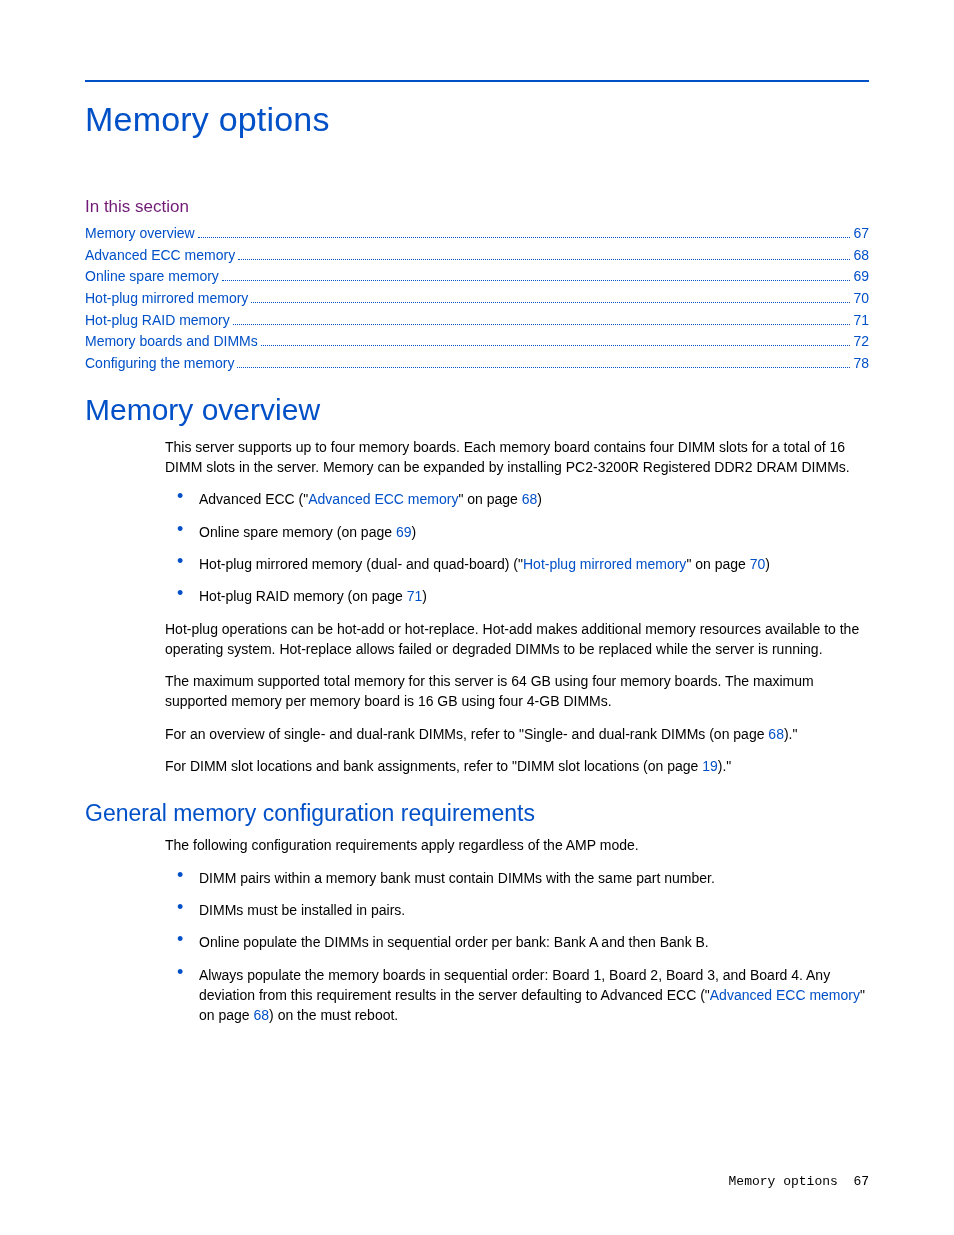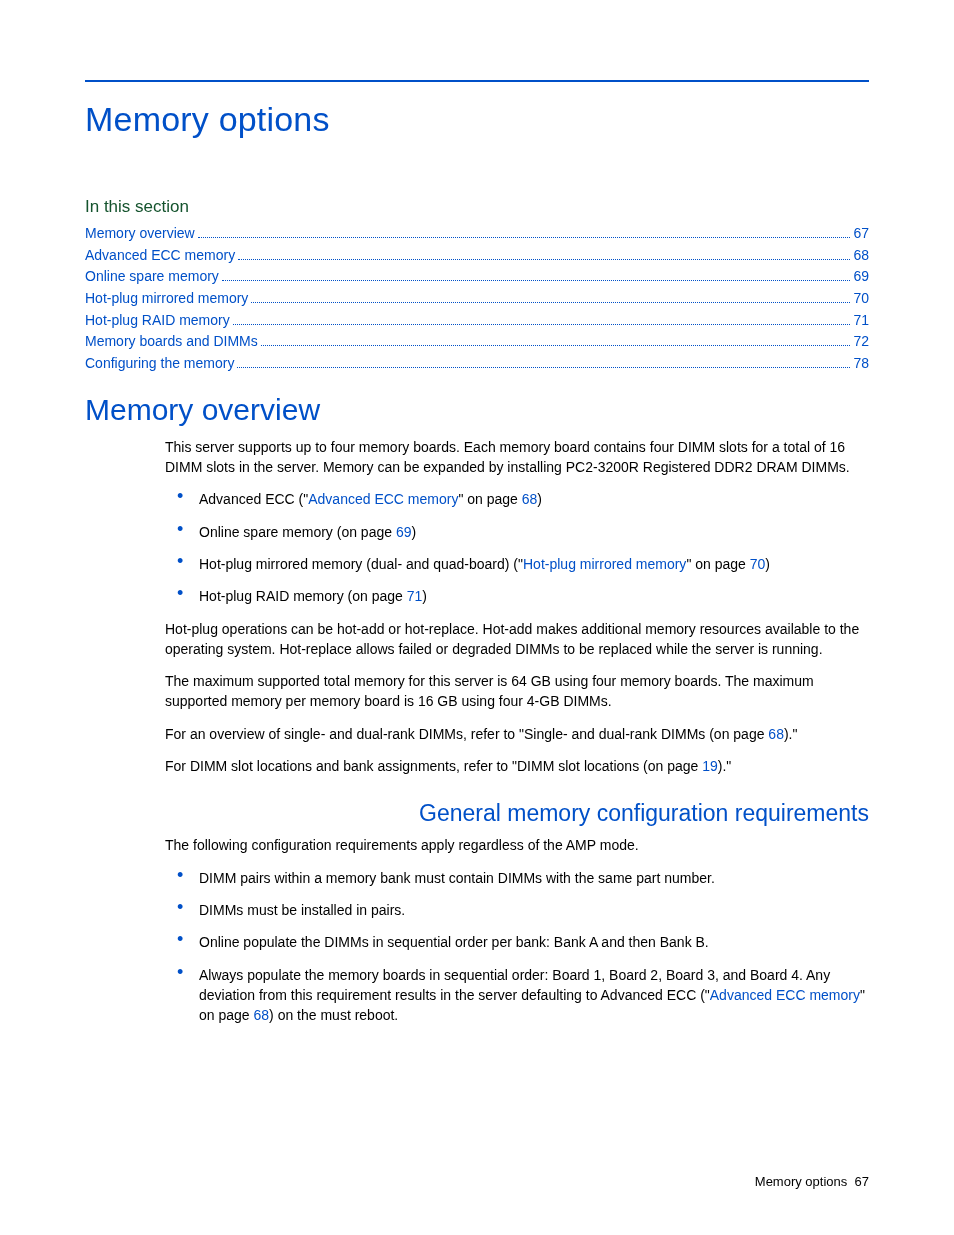--- a/index.html
+++ b/index.html
@@ -26,24 +26,23 @@
     font-weight:300;
     font-size:30px;
     color:#0050c8;
     margin:18px 0 10px 0;
   }
   h3{
     font-weight:300;
     font-size:23px;
     color:#0050c8;
     margin:24px 0 8px 0;
-    text-align:right;
   }
   .section-label{
-    color:#14532d;
+    color:#701a75;
     font-size:17px;
     margin-bottom:6px;
     font-weight:400;
   }
   .toc{
     font-size:14px;
     color:#0050c8;
     margin-bottom:12px;
   }
   .toc-row{
@@ -78,21 +77,21 @@
   ul.bul li::before{
     content:"•";
     position:absolute;left:12px;top:-2px;
     color:#0050c8;font-size:18px;line-height:1;
   }
   .lnk{color:#0050c8;}
   .footer{
     position:absolute;
     right:85px;bottom:46px;
     font-size:13px;
-    font-family:Liberation Sans, sans-serif;
+    font-family:Liberation Mono, monospace;
   }
 </style>
 </head>
 <body>
 
 <div class="rule"></div>
 
 <h1>Memory options</h1>
 
 <div class="section-label">In this section</div>

